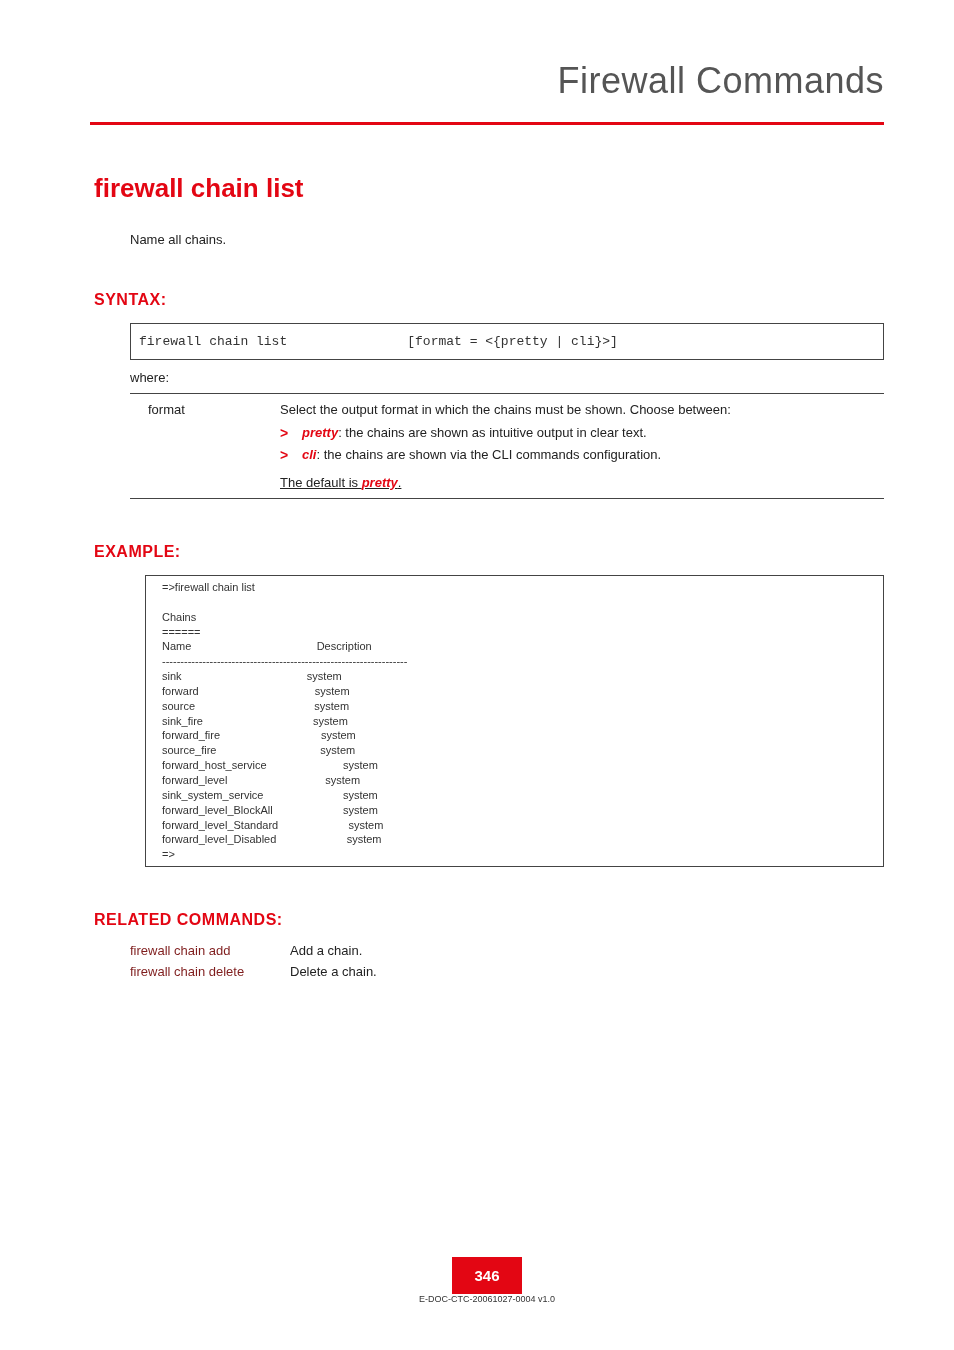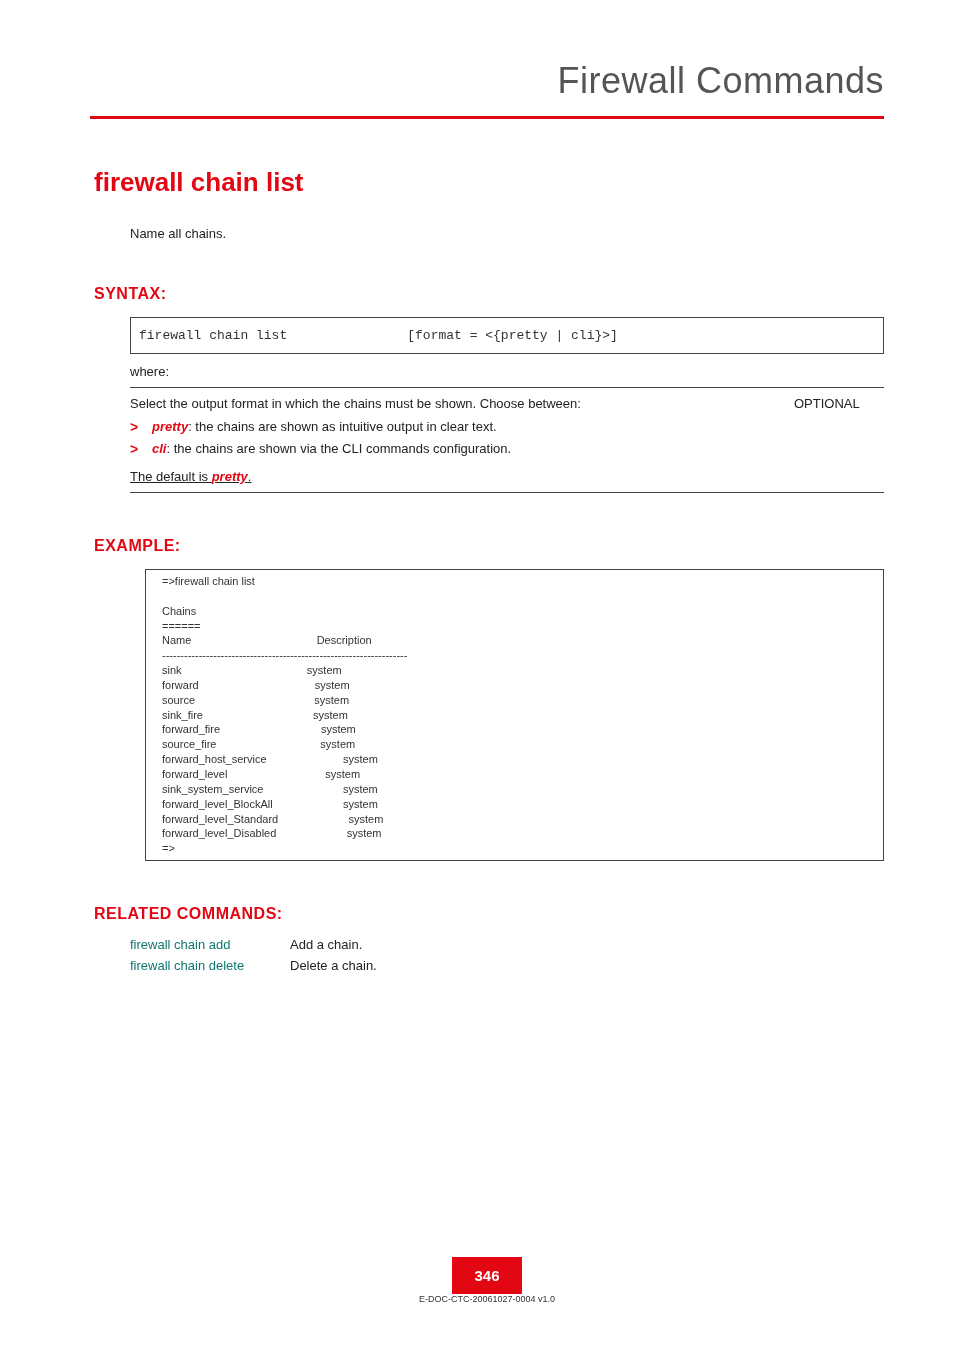--- a/index.html
+++ b/index.html
@@ -1,37 +1,37 @@
 <!DOCTYPE html>
 <html><head>
 <meta charset="utf-8">
 <style>
   * { box-sizing: border-box; margin: 0; padding: 0; }
   html, body { width: 954px; height: 1350px; background: #fff; font-family: Arial, Helvetica, sans-serif; color: #222; }
   .page { position: relative; width: 954px; height: 1350px; padding: 60px 70px 50px 90px; }
-  .hdr { text-align: right; font-size: 36px; font-weight: 300; color: #555; letter-spacing: 0.5px; padding-bottom: 14px; border-bottom: 3px solid #e30613; margin-bottom: 48px; }
+  .hdr { text-align: right; font-size: 36px; font-weight: 300; color: #555; letter-spacing: 0.5px; padding-bottom: 20px; border-bottom: 3px solid #e30613; margin-bottom: 48px; }
   .h1 { color: #e30613; font-size: 26px; font-weight: bold; margin-bottom: 28px; margin-left: 4px; }
   .intro { margin-left: 40px; font-size: 13px; margin-bottom: 44px; }
   .sect-label { color: #e30613; font-size: 16px; font-weight: bold; letter-spacing: 0.5px; margin-bottom: 14px; margin-left: 4px; }
   .syntax-box { border: 1px solid #444; padding: 10px 8px; font-family: "Courier New", monospace; font-size: 13px; margin-left: 40px; margin-right: 0; margin-bottom: 10px; color: #333; }
   .where { margin-left: 40px; font-size: 13px; margin-bottom: 8px; }
   .param-table { margin-left: 40px; margin-right: 0; border-top: 1px solid #444; border-bottom: 1px solid #444; padding: 8px 0; font-size: 13px; display: flex; margin-bottom: 44px; }
   .param-name { width: 150px; padding-left: 18px; }
   .param-desc { flex: 1; padding-right: 16px; }
   .param-opt { width: 90px; text-align: left; }
   .param-desc .line1 { margin-bottom: 8px; }
   .bullet-row { display: flex; margin-bottom: 6px; }
   .arrow { color: #e30613; font-weight: bold; width: 22px; font-size: 14px; }
   .bullet-text { flex: 1; }
   .em-red { color: #e30613; font-style: italic; font-weight: bold; }
   .def-line { margin-top: 12px; text-decoration: underline; }
   .example-box { border: 1px solid #444; padding: 4px 16px; font-family: Liberation Sans, sans-serif; font-size: 11px; line-height: 1.35; margin-left: 55px; white-space: pre; color: #333; margin-bottom: 44px; overflow: hidden; }
   .rel-table { margin-left: 40px; font-size: 13px; }
   .rel-row { display: flex; margin-bottom: 6px; }
-  .rel-cmd { width: 160px; color: #0f766e; }
+  .rel-cmd { width: 160px; color: #7f1d1d; }
   .rel-desc { }
   .footer { position: absolute; bottom: 46px; left: 90px; right: 70px; display: flex; justify-content: space-between; align-items: center; flex-direction: column; }
   .pagenum-box { background: #e30613; color: #fff; font-weight: bold; font-size: 15px; padding: 10px 22px; }
   .doc-id { font-size: 9px; color: #333; }
   .syntax-box .gap { display: inline-block; width: 120px; }
 </style>
 </head>
 <body>
 
 <div class="page">
@@ -44,33 +44,33 @@
 
   <div class="sect-label">SYNTAX:</div>
 
   <div class="syntax-box">
     <span>firewall chain list</span><span class="gap"></span><span>[format = &lt;{pretty | cli}&gt;]</span>
   </div>
 
   <div class="where">where:</div>
 
   <div class="param-table">
+    <div class="param-name">format</div>
     <div class="param-desc">
       <div class="line1">Select the output format in which the chains must be shown. Choose between:</div>
       <div class="bullet-row">
         <div class="arrow">&gt;</div>
         <div class="bullet-text"><span class="em-red">pretty</span><span>: the chains are shown as intuitive output in clear text.</span></div>
       </div>
       <div class="bullet-row">
         <div class="arrow">&gt;</div>
         <div class="bullet-text"><span class="em-red">cli</span><span>: the chains are shown via the CLI commands configuration.</span></div>
       </div>
       <div class="def-line"><span>The default is </span><span class="em-red">pretty</span><span>.</span></div>
     </div>
-    <div class="param-opt">OPTIONAL</div>
   </div>
 
   <div class="sect-label">EXAMPLE:</div>
 
   <div class="example-box">=&gt;firewall chain list
 
 Chains
 ======
 Name                                         Description
 -------------------------------------------------------------------

